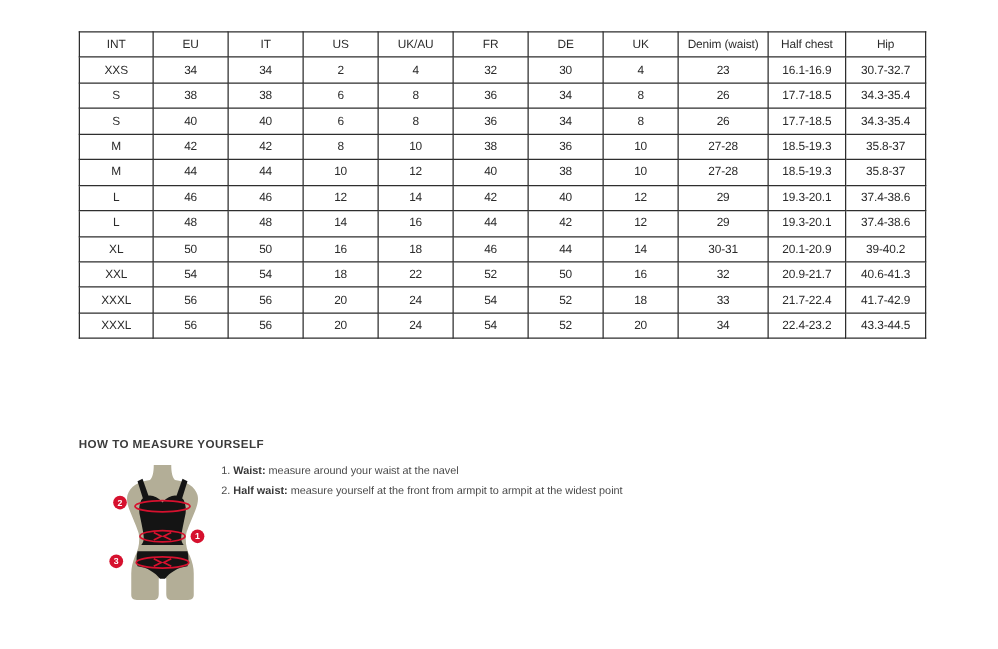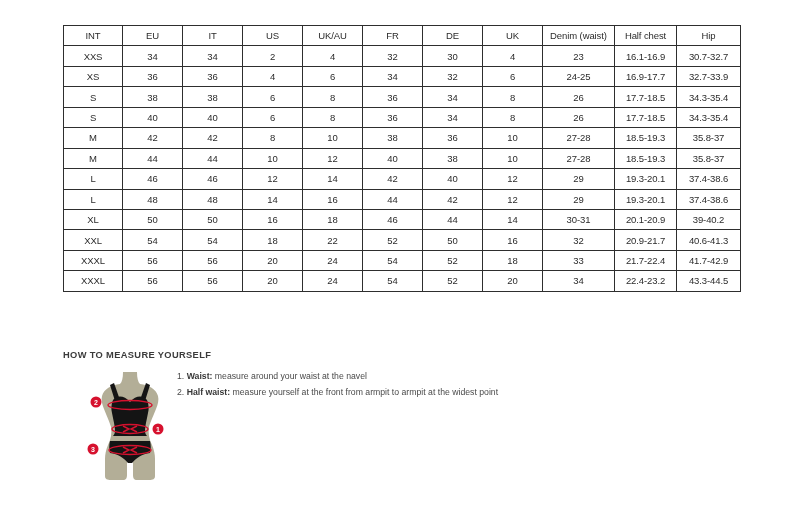--- a/index.html
+++ b/index.html
@@ -108,33 +108,20 @@
           <td>2</td>
           <td>4</td>
           <td>32</td>
           <td>30</td>
           <td>4</td>
           <td>23</td>
           <td>16.1-16.9</td>
           <td>30.7-32.7</td>
         </tr>
         <tr>
-          <td>XS</td>
-          <td>36</td>
-          <td>36</td>
-          <td>4</td>
-          <td>6</td>
-          <td>34</td>
-          <td>32</td>
-          <td>6</td>
-          <td>24-25</td>
-          <td>16.9-17.7</td>
-          <td>32.7-33.9</td>
-        </tr>
-        <tr>
           <td>S</td>
           <td>38</td>
           <td>38</td>
           <td>6</td>
           <td>8</td>
           <td>36</td>
           <td>34</td>
           <td>8</td>
           <td>26</td>
           <td>17.7-18.5</td>

